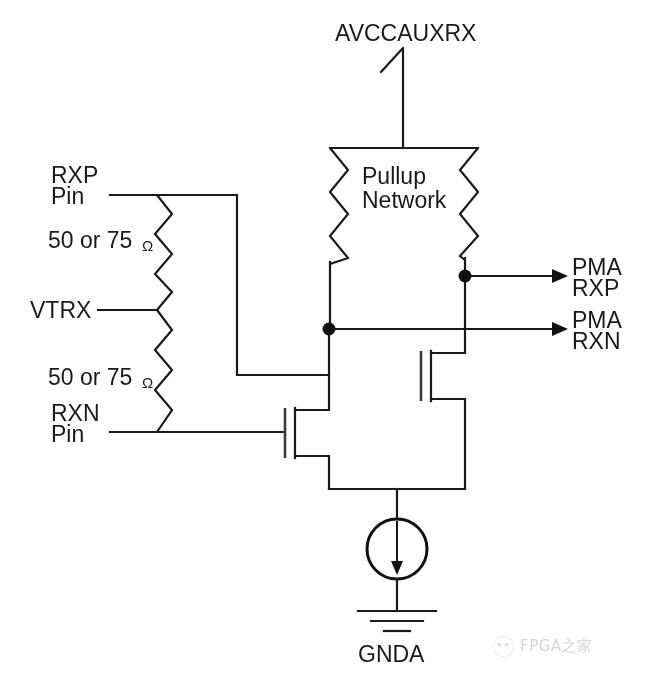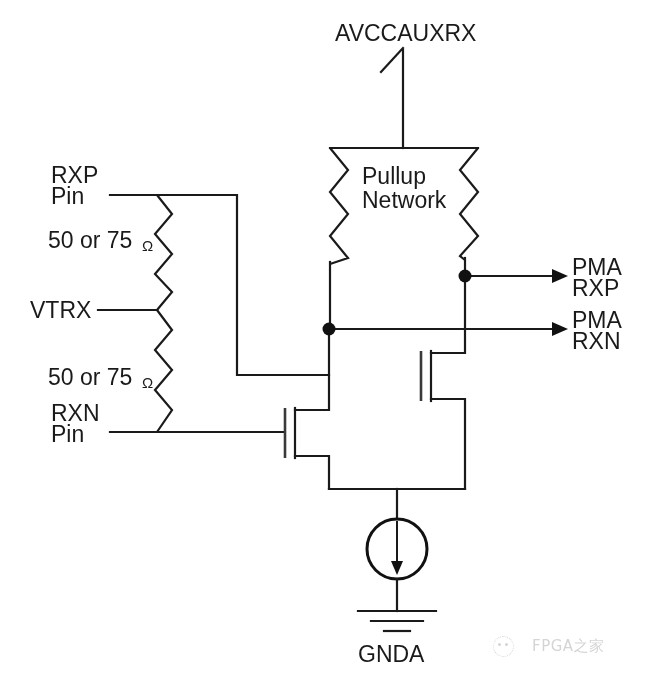--- a/index.html
+++ b/index.html
@@ -68,21 +68,21 @@
     font-family: "Liberation Sans", sans-serif;
     font-size: 15px;
     fill: #1a1a1a;
   }
   .watermark-wrap {
     position: absolute;
     left: 493px;
     top: 636px;
     display: flex;
     align-items: center;
-    gap: 18px;
+    gap: 6px;
     opacity: 0.42;
   }
   .watermark-logo {
     width: 19px;
     height: 19px;
     border-radius: 50%;
     border: 1.5px dotted #9a9a9a;
     position: relative;
     flex: none;
   }

